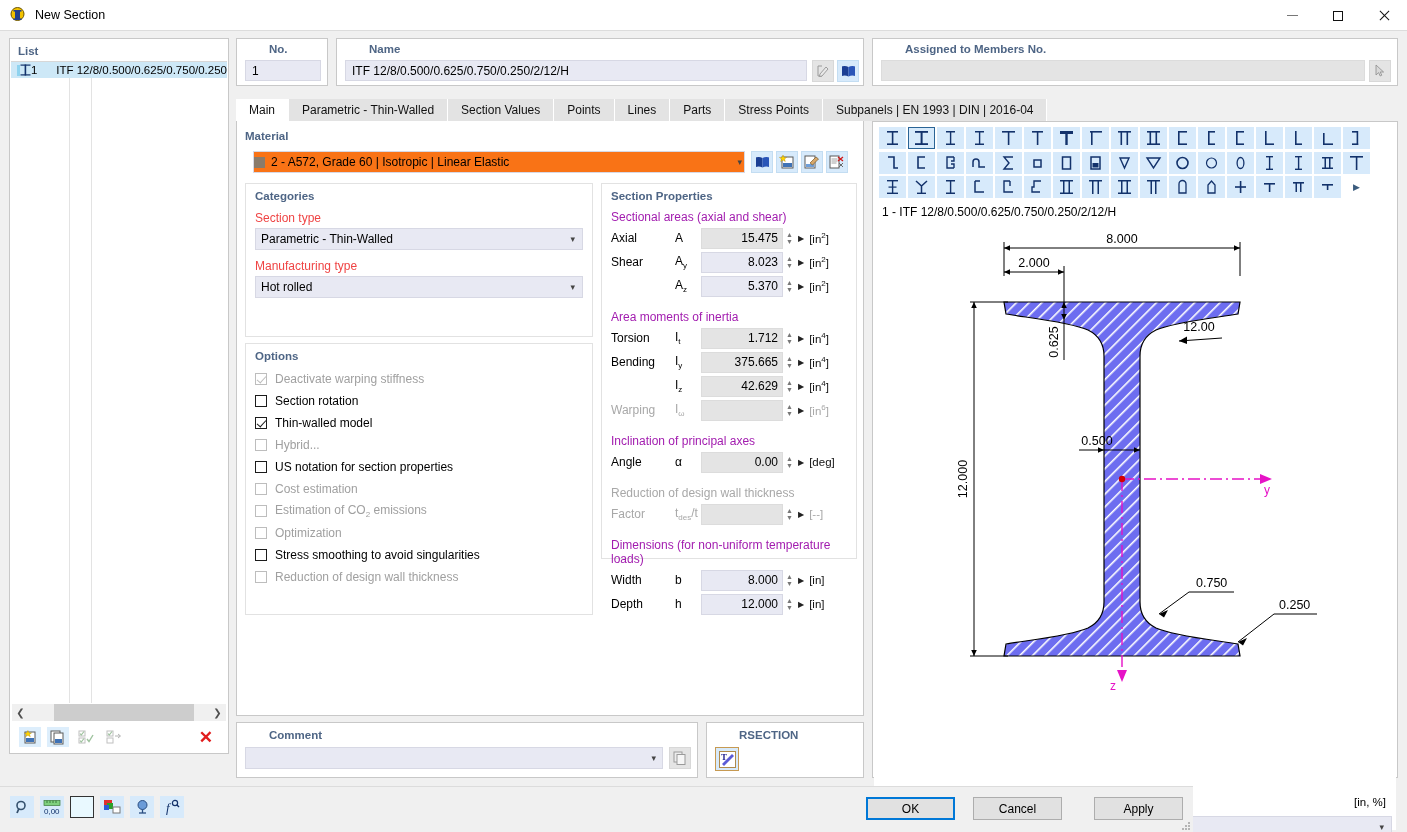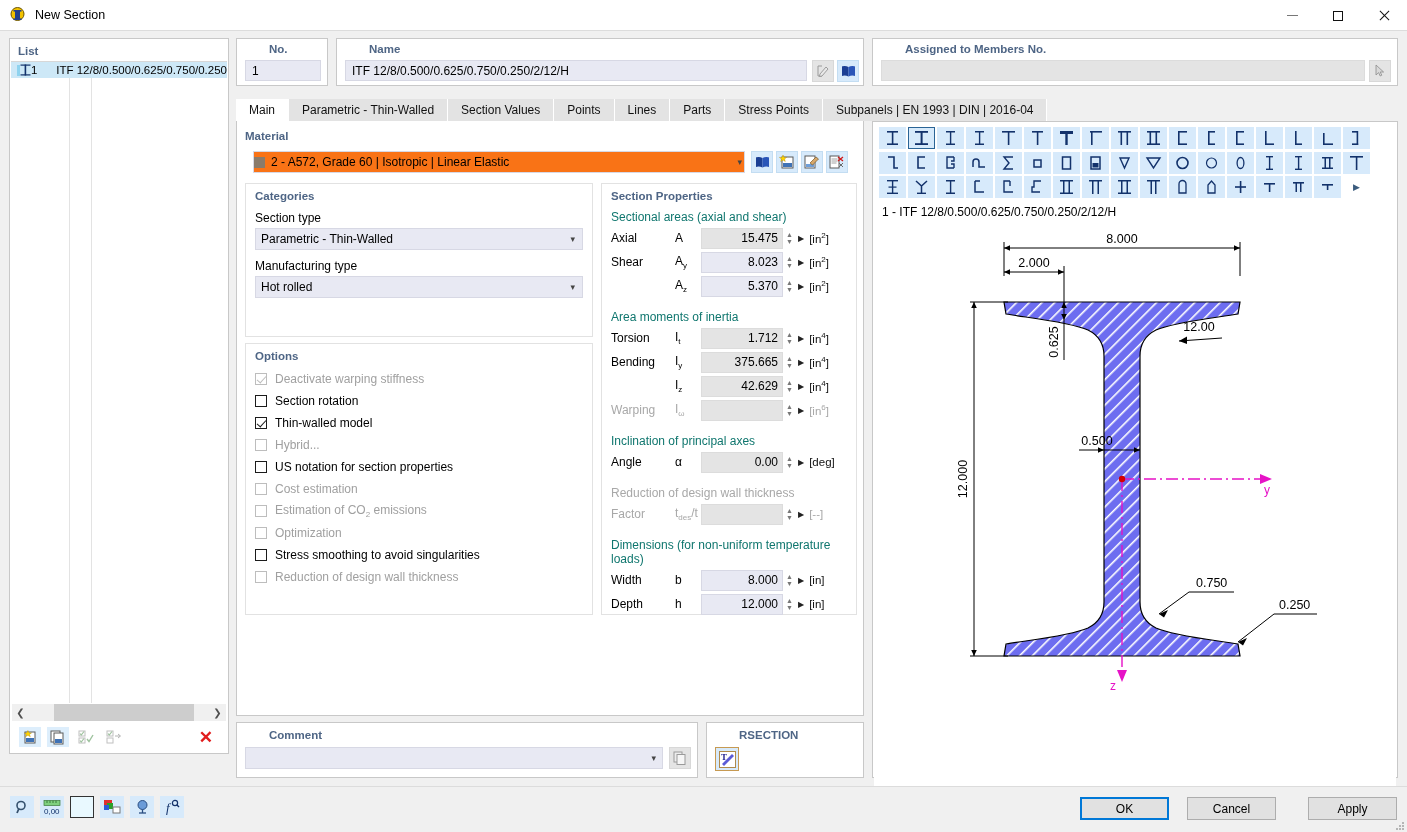--- a/index.html
+++ b/index.html
@@ -97,41 +97,41 @@
   .caret { margin-left:auto; font-size:9px; color:#444; padding-right:2px; }
   .iconbtn { width:22px; height:22px; background:#d7eafb; border:1px solid #c3ddf2;
              display:flex; align-items:center; justify-content:center; }
   .iconbtn.flat { background:#e4e4e4; border-color:#d8d8d8; }
 
   
   #catbox { position:absolute; left:8px; top:62px; width:348px; height:154px;
             background:#fff; border:1px solid #e2e2e2; }
   #optbox { position:absolute; left:8px; top:222px; width:348px; height:272px;
             background:#fff; border:1px solid #e2e2e2; }
-  #propbox { position:absolute; left:364px; top:62px; width:256px; height:432px;
+  #propbox { position:absolute; left:364px; top:62px; width:256px; height:376px;
              background:#fff; border:1px solid #e2e2e2; }
   .panelpad { padding:6px 9px; }
-  .flabel { font-size:12px; color:#000000; margin:9px 0 3px 0; }
+  .flabel { font-size:12px; color:#ef4444; margin:9px 0 3px 0; }
   .combo { height:22px; background:#e8e9f3; border:1px solid #d7d8e4;
            display:flex; align-items:center; padding:0 5px; font-size:12px; }
 
   
   .cbrow { display:flex; align-items:center; height:22px; font-size:12px; }
   .cb { width:12px; height:12px; border:1px solid #1b1b1b; background:#fff; margin-right:8px;
         position:relative; flex:0 0 12px; }
   .cb.dis { border-color:#bdbdbd; }
   .cb.on:after {
     content:""; position:absolute; left:3px; top:0px; width:4px; height:8px;
     border:solid #1b1b1b; border-width:0 1.6px 1.6px 0; transform:rotate(42deg);
   }
   .cb.dis.on:after { border-color:#bdbdbd; }
   .cbrow.dis { color:#a0a0a0; }
 
   
-  .sechdr { font-size:12px; color:#0f766e; margin:8px 0 2px 0; }
+  .sechdr { font-size:12px; color:#a21caf; margin:8px 0 2px 0; }
   .sechdr.dis { color:#a8a8a8; }
   .prow { display:flex; align-items:center; height:24px; font-size:12px; }
   .prow .pn { width:64px; }
   .prow .ps { width:26px; }
   .prow .pv {
     width:82px; height:21px; background:#e8e9f3; border:1px solid #d7d8e4;
     text-align:right; padding:2px 4px 0 0; font-size:12px;
   }
   .prow .pv.gray { background:#e4e4e4; border-color:#dcdcdc; }
   .spin { width:11px; display:flex; flex-direction:column; align-items:center; justify-content:center;
@@ -161,21 +161,21 @@
   .shape.sel { border:1px solid #2a6496; }
   .shape.more { background:transparent; font-size:9px; color:#3b5c7e; }
 
   #drawarea { position:absolute; left:1px; top:80px; right:1px; height:628px; background:#fff; }
   #drawtitle { position:absolute; left:8px; top:3px; font-size:12px; }
   #unitlbl { position:absolute; right:10px; top:594px; font-size:11.5px; }
   #dropdown2 { position:absolute; left:6px; top:614px; width:512px; height:22px;
                background:#e8e9f3; border:1px solid #d7d8e4; display:flex; align-items:center; padding:0 5px; font-size:12px;}
 
   
-  #bottombar { position:absolute; left:0; top:786px; width:1407px; height:46px;
+  #bottombar { position:absolute; left:0; top:786px; width:1193px; height:46px;
                background:#f0f0f0; border-top:1px solid #dcdcdc; }
   #bottomtools { position:absolute; left:10px; top:9px; display:flex; gap:6px; align-items:center; }
   .bt { width:24px; height:22px; background:#d7eafb; display:flex; align-items:center;
         justify-content:center; border:1px solid transparent; }
   .bt.white { background:#e9f9ff; border:1px solid #333; }
   .dlgbtn {
     position:absolute; top:10px; height:23px; width:89px; background:#e1e1e1;
     border:1px solid #adadad; font-size:12px; display:flex; align-items:center; justify-content:center;
   }
   .dlgbtn.primary { border:2px solid #0078d7; background:#e1e1e1; }

